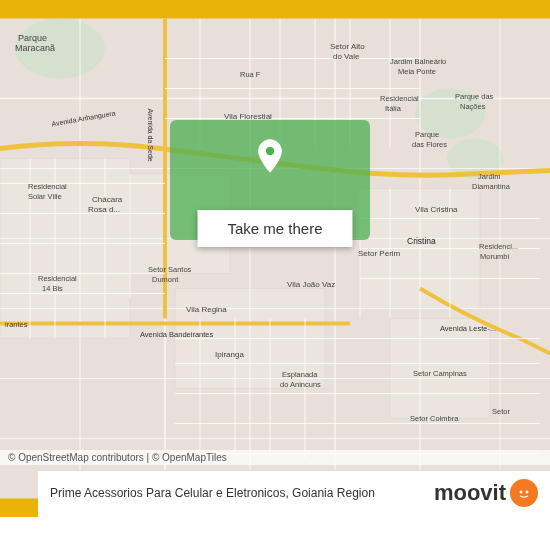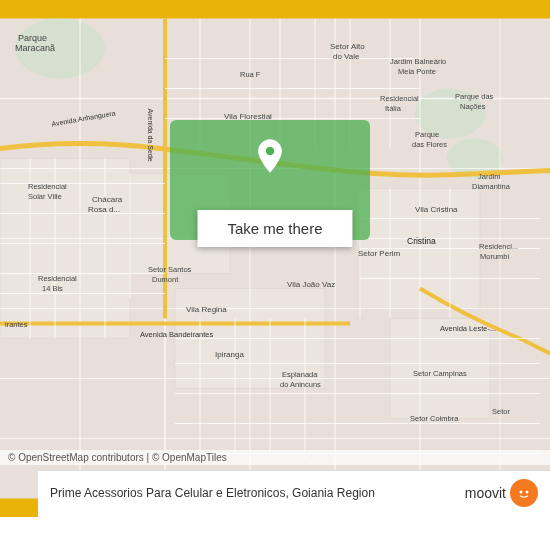--- a/index.html
+++ b/index.html
@@ -48,22 +48,22 @@
       flex: 1;
     }
 
     #moovit-logo {
       display: flex;
       align-items: center;
       gap: 4px;
     }
 
     #moovit-text {
-      font-size: 14px;
-      font-weight: normal;
+      font-size: 22px;
+      font-weight: bold;
       color: #333;
     }
 
     #moovit-icon {
       width: 28px;
       height: 28px;
       background: #f47920;
       border-radius: 50%;
       display: flex;
       align-items: center;

